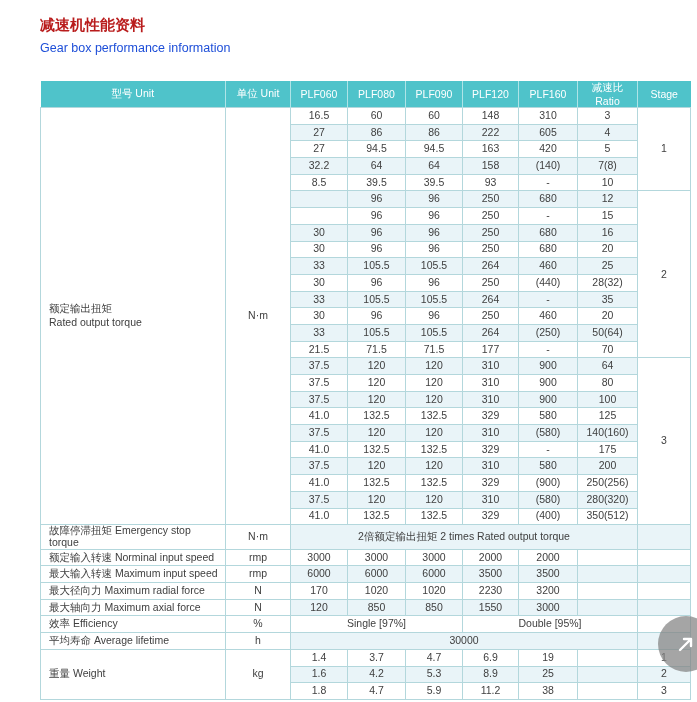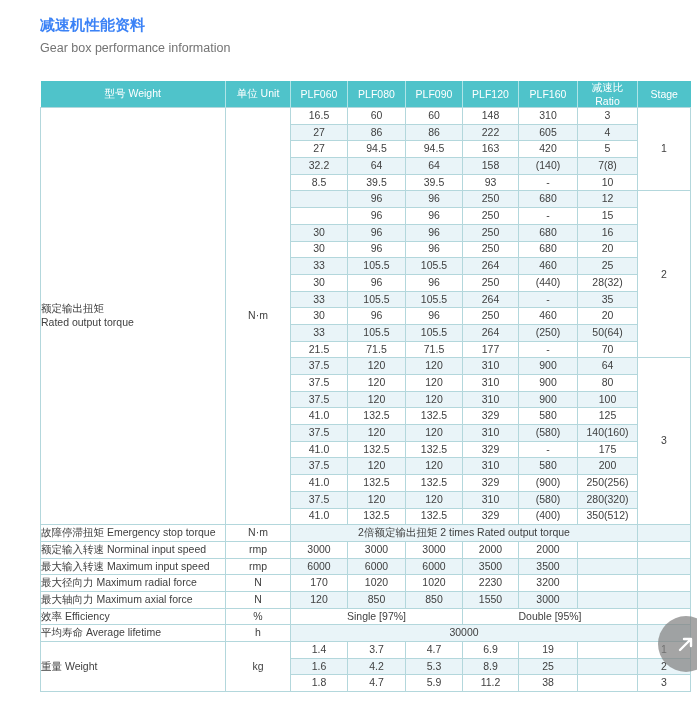--- a/index.html
+++ b/index.html
@@ -4,45 +4,45 @@
 <style>
   html,body{margin:0;padding:0}
   body{
     width:697px;height:702px;overflow:hidden;position:relative;
     background:#ffffff;
     font-family:"Liberation Sans","DejaVu Sans",sans-serif;
     color:#3c3c3c;
   }
   .page-title{
     margin:16px 0 0 40px;
-    font-size:15px;font-weight:bold;color:#3b82f6;
+    font-size:15px;font-weight:bold;color:#b91c1c;
   }
   .page-subtitle{
     margin:6px 0 0 40px;
-    font-size:12.5px;color:#737373;
+    font-size:12.5px;color:#1d4ed8;
   }
   table.perf{
     position:absolute;left:40px;top:81px;width:650px;
     border-collapse:collapse;table-layout:fixed;
     font-size:10.5px;color:#404040;
   }
   table.perf thead th{
     background:#4fc3ca;color:#ffffff;font-weight:normal;
     height:22px;padding:0 2px;font-size:10.5px;
     border-left:1px solid rgba(255,255,255,.55);
   }
   table.perf thead th:first-child{border-left:none}
   table.perf td{
     border:1px solid #b3d7dc;
     height:15.7px;padding:0 2px;line-height:1.12;
     text-align:center;vertical-align:middle;
     background:#ffffff;
   }
   table.perf td.tint{background:#e9f4f8}
-  table.perf td.label{text-align:left;padding-left:0}
+  table.perf td.label{text-align:left;padding-left:8px}
   table.perf td.model{line-height:1.3}
   table.perf td.stage{background:#ffffff}
   .fab{
     position:absolute;left:658px;top:616px;width:56px;height:56px;
     border-radius:50%;background:rgba(130,130,130,.72);
     display:flex;align-items:center;justify-content:center;
     cursor:pointer;
   }
 </style>
 </head>
@@ -59,21 +59,21 @@
         <col style="width:57px">
       <col style="width:58px">
         <col style="width:57px">
         <col style="width:56px">
       <col style="width:59px">
         <col style="width:60px">
         <col style="width:53px">
     </colgroup>
     <thead>
       <tr>
-        <th>型号 Weight</th>
+        <th>型号 Unit</th>
         <th>单位 Unit</th>
         <th>PLF060</th>
         <th>PLF080</th>
         <th>PLF090</th>
         <th>PLF120</th>
         <th>PLF160</th>
         <th>减速比 Ratio</th>
         <th>Stage</th>
       </tr>
     </thead>

